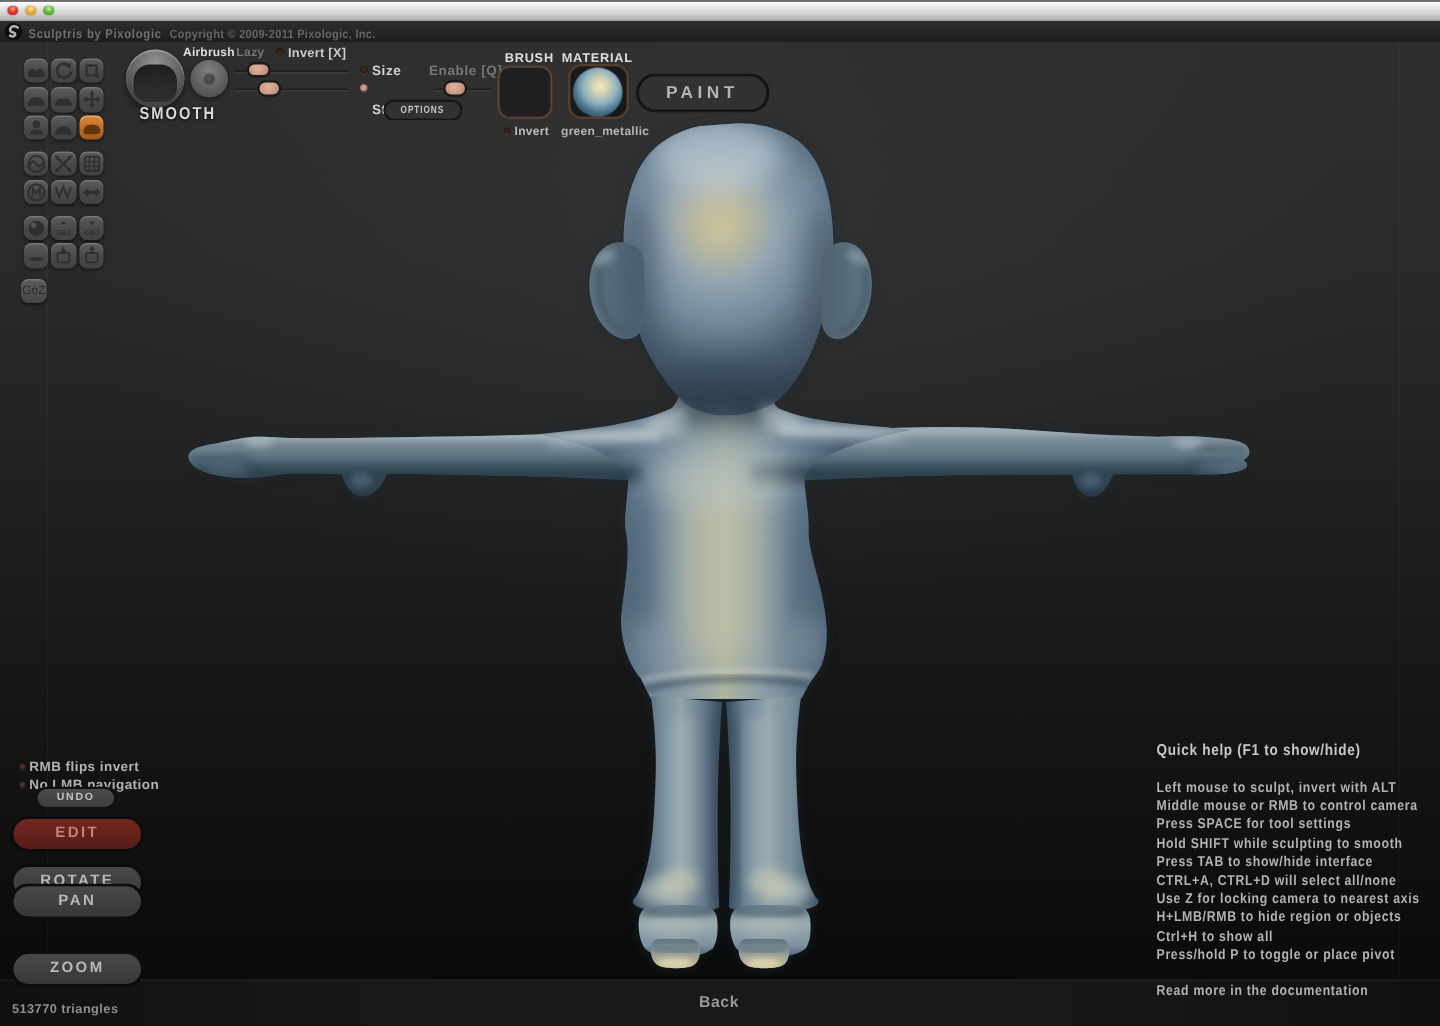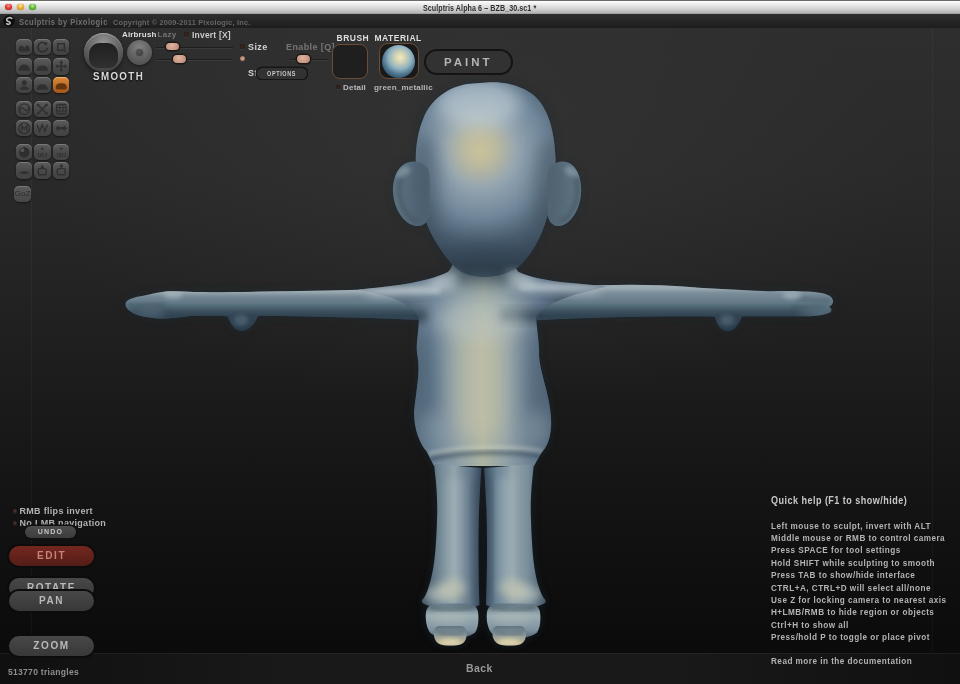--- a/index.html
+++ b/index.html
@@ -292,21 +292,20 @@
       <path d="M404,172 C398,180 398,196 403,207 C407,216 413,222 418,221" stroke="#44535f" stroke-width="3.5" fill="none" opacity="0.8" filter="url(#b2)"></path>
       <path d="M573,172 C579,180 579,196 574,207 C570,216 564,222 559,221" stroke="#44535f" stroke-width="3.5" fill="none" opacity="0.8" filter="url(#b2)"></path>
       <ellipse cx="403" cy="172" rx="8" ry="4.5" fill="#9fb2bc" opacity="0.5" filter="url(#b2)" transform="rotate(-30 403 172)"></ellipse>
       <ellipse cx="572" cy="172" rx="8" ry="4.5" fill="#9fb2bc" opacity="0.5" filter="url(#b2)" transform="rotate(30 572 172)"></ellipse>
     </g>
   </svg>
 
   <div id="botstrip" class="abs"></div>
 
   <div id="titlebar" class="abs"></div>
-  <div id="title" class="abs"><span style="display:inline-block;transform:scaleX(0.75);">Sculptris Alpha 6 – BZB_30.sc1 *</span></div>
   <div id="tl1" class="abs tl"></div>
     <div id="tl2" class="abs tl"></div>
     <div id="tl3" class="abs tl"></div>
   <div id="appheader" class="abs"></div>
   <svg class="abs" style="left:2.5px;top:15px" width="12" height="12" viewBox="0 0 12 12">
     <circle cx="6" cy="6" r="5.8" fill="#0d0d0d"></circle>
     <path d="M8.8 3.4 C7.6 2.2 5.2 2.3 4.2 3.6 C3.2 4.9 3.9 6.2 5.3 6.5 C6.6 6.8 7.4 7.3 7.1 8.3 C6.8 9.4 5.0 9.6 3.7 8.8" fill="none" stroke="#b4b4b4" stroke-width="1.7" stroke-linecap="round"></path>
   </svg>
   <div id="brand" class="abs">Sculptris by Pixologic</div>
   <div id="copyr" class="abs">Copyright © 2009-2011 Pixologic, Inc.</div>
@@ -471,21 +470,21 @@
     <div class="handle" style="left:297px;top:55px;"></div>
 
     <div class="pill" style="left:256.5px;top:67.5px;width:50px;height:11px;background:#323232;
       box-shadow:0 0 0 1.5px #161616;color:#c9c9c9;font-size:7px;font-weight:bold;letter-spacing:0.8px;
       text-align:center;line-height:11.5px;"><span style="display:inline-block;transform:scaleX(0.78);">OPTIONS</span></div>
 
     <div class="lab" style="left:336.5px;top:32.5px;font-size:8.5px;letter-spacing:0.5px;color:#dedede;">BRUSH</div>
     <div class="abs" style="left:331.5px;top:43.5px;width:36px;height:35px;border-radius:8px;
       background:#1f1f1f;border:1px solid #6e4c33;box-sizing:border-box;"></div>
     <div class="radio" style="left:335.5px;top:84.5px;width:4px;height:4px;"></div>
-    <div class="lab" style="left:343px;top:83px;font-size:8px;letter-spacing:0.2px;color:#bcbcbc;">Detail</div>
+    <div class="lab" style="left:343px;top:83px;font-size:8px;letter-spacing:0.2px;color:#bcbcbc;">Invert</div>
 
     <div class="lab" style="left:374.5px;top:32.5px;font-size:8.5px;letter-spacing:0.5px;color:#dedede;">MATERIAL</div>
     <div class="abs" style="left:379px;top:43px;width:39.5px;height:36px;border-radius:9px;
       background:#191919;border:1px solid #6e4c33;box-sizing:border-box;"></div>
     <div class="abs" style="left:382px;top:44.5px;width:33px;height:33px;border-radius:50%;
       background:radial-gradient(circle at 55% 38%,#f2e9c0,#d9d6b4 16%,#8fb2c0 42%,#49708a 64%,#23405a 86%,#152940);"></div>
     <div class="lab" style="left:374px;top:83px;font-size:8px;letter-spacing:0.2px;color:#b5b5b5;">green_metallic</div>
 
     <div class="pill" style="left:426px;top:51px;width:84.5px;height:21.5px;background:#323232;
       box-shadow:0 0 0 2px #141414;color:#b4b4b4;font-size:11.5px;font-weight:bold;letter-spacing:3px;

